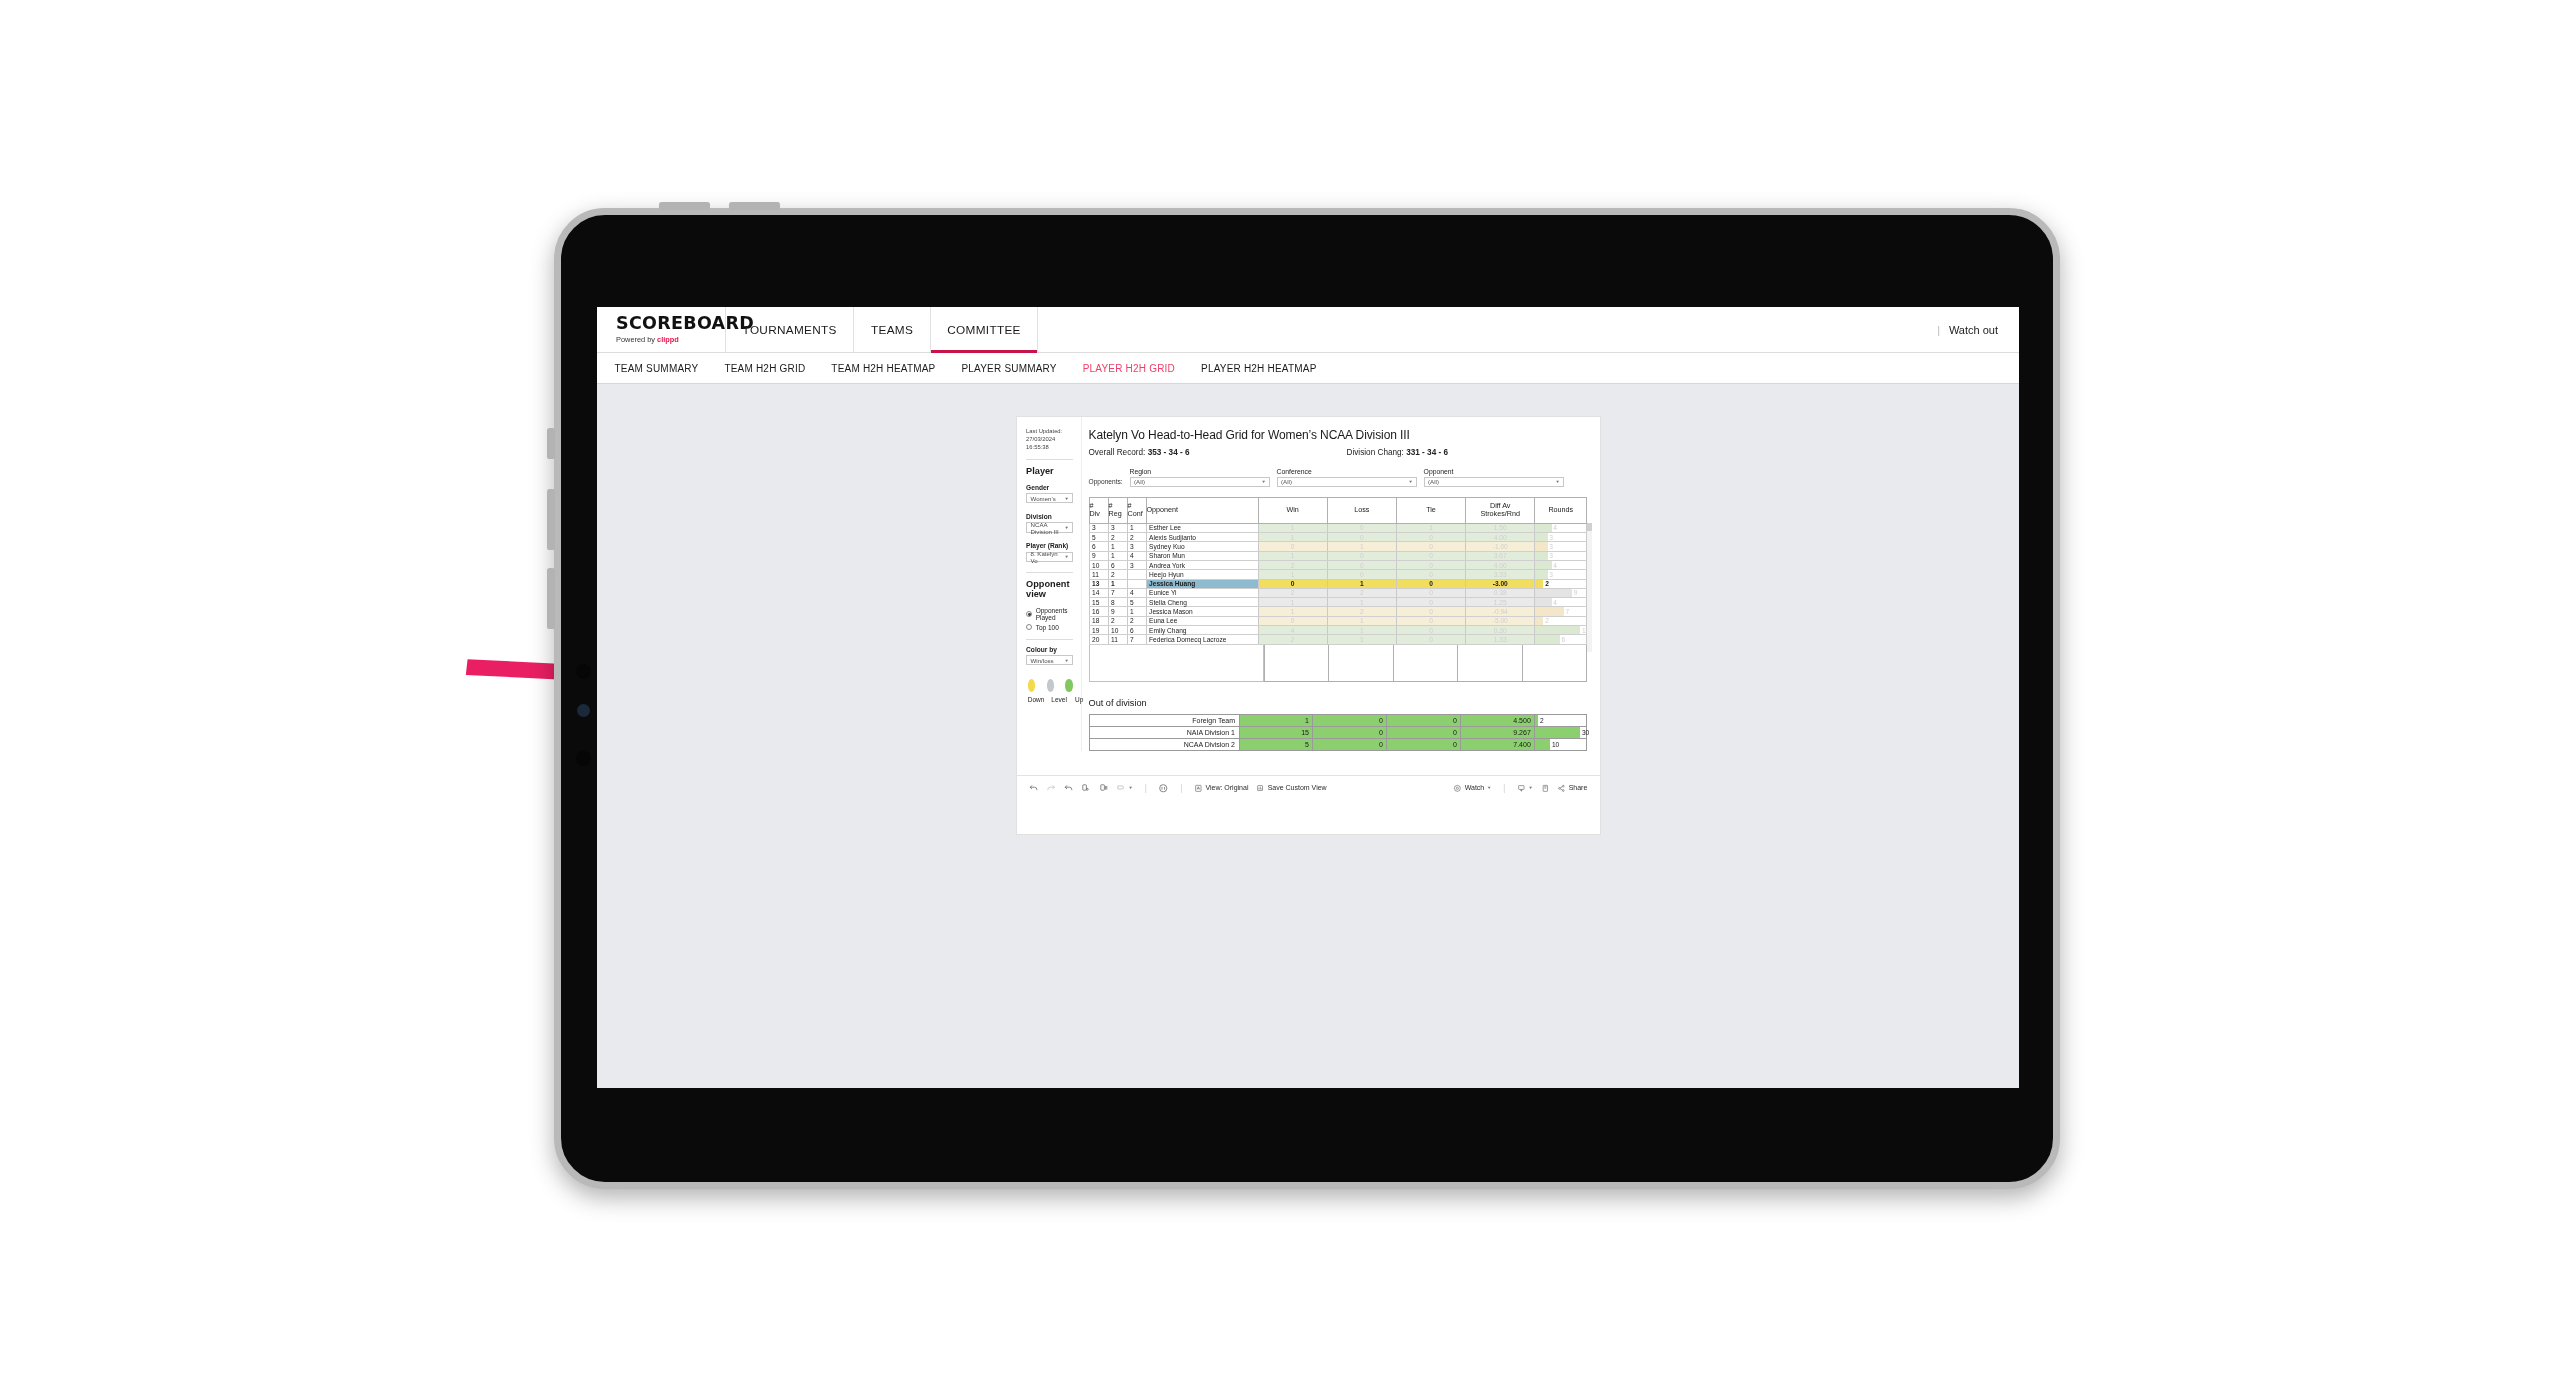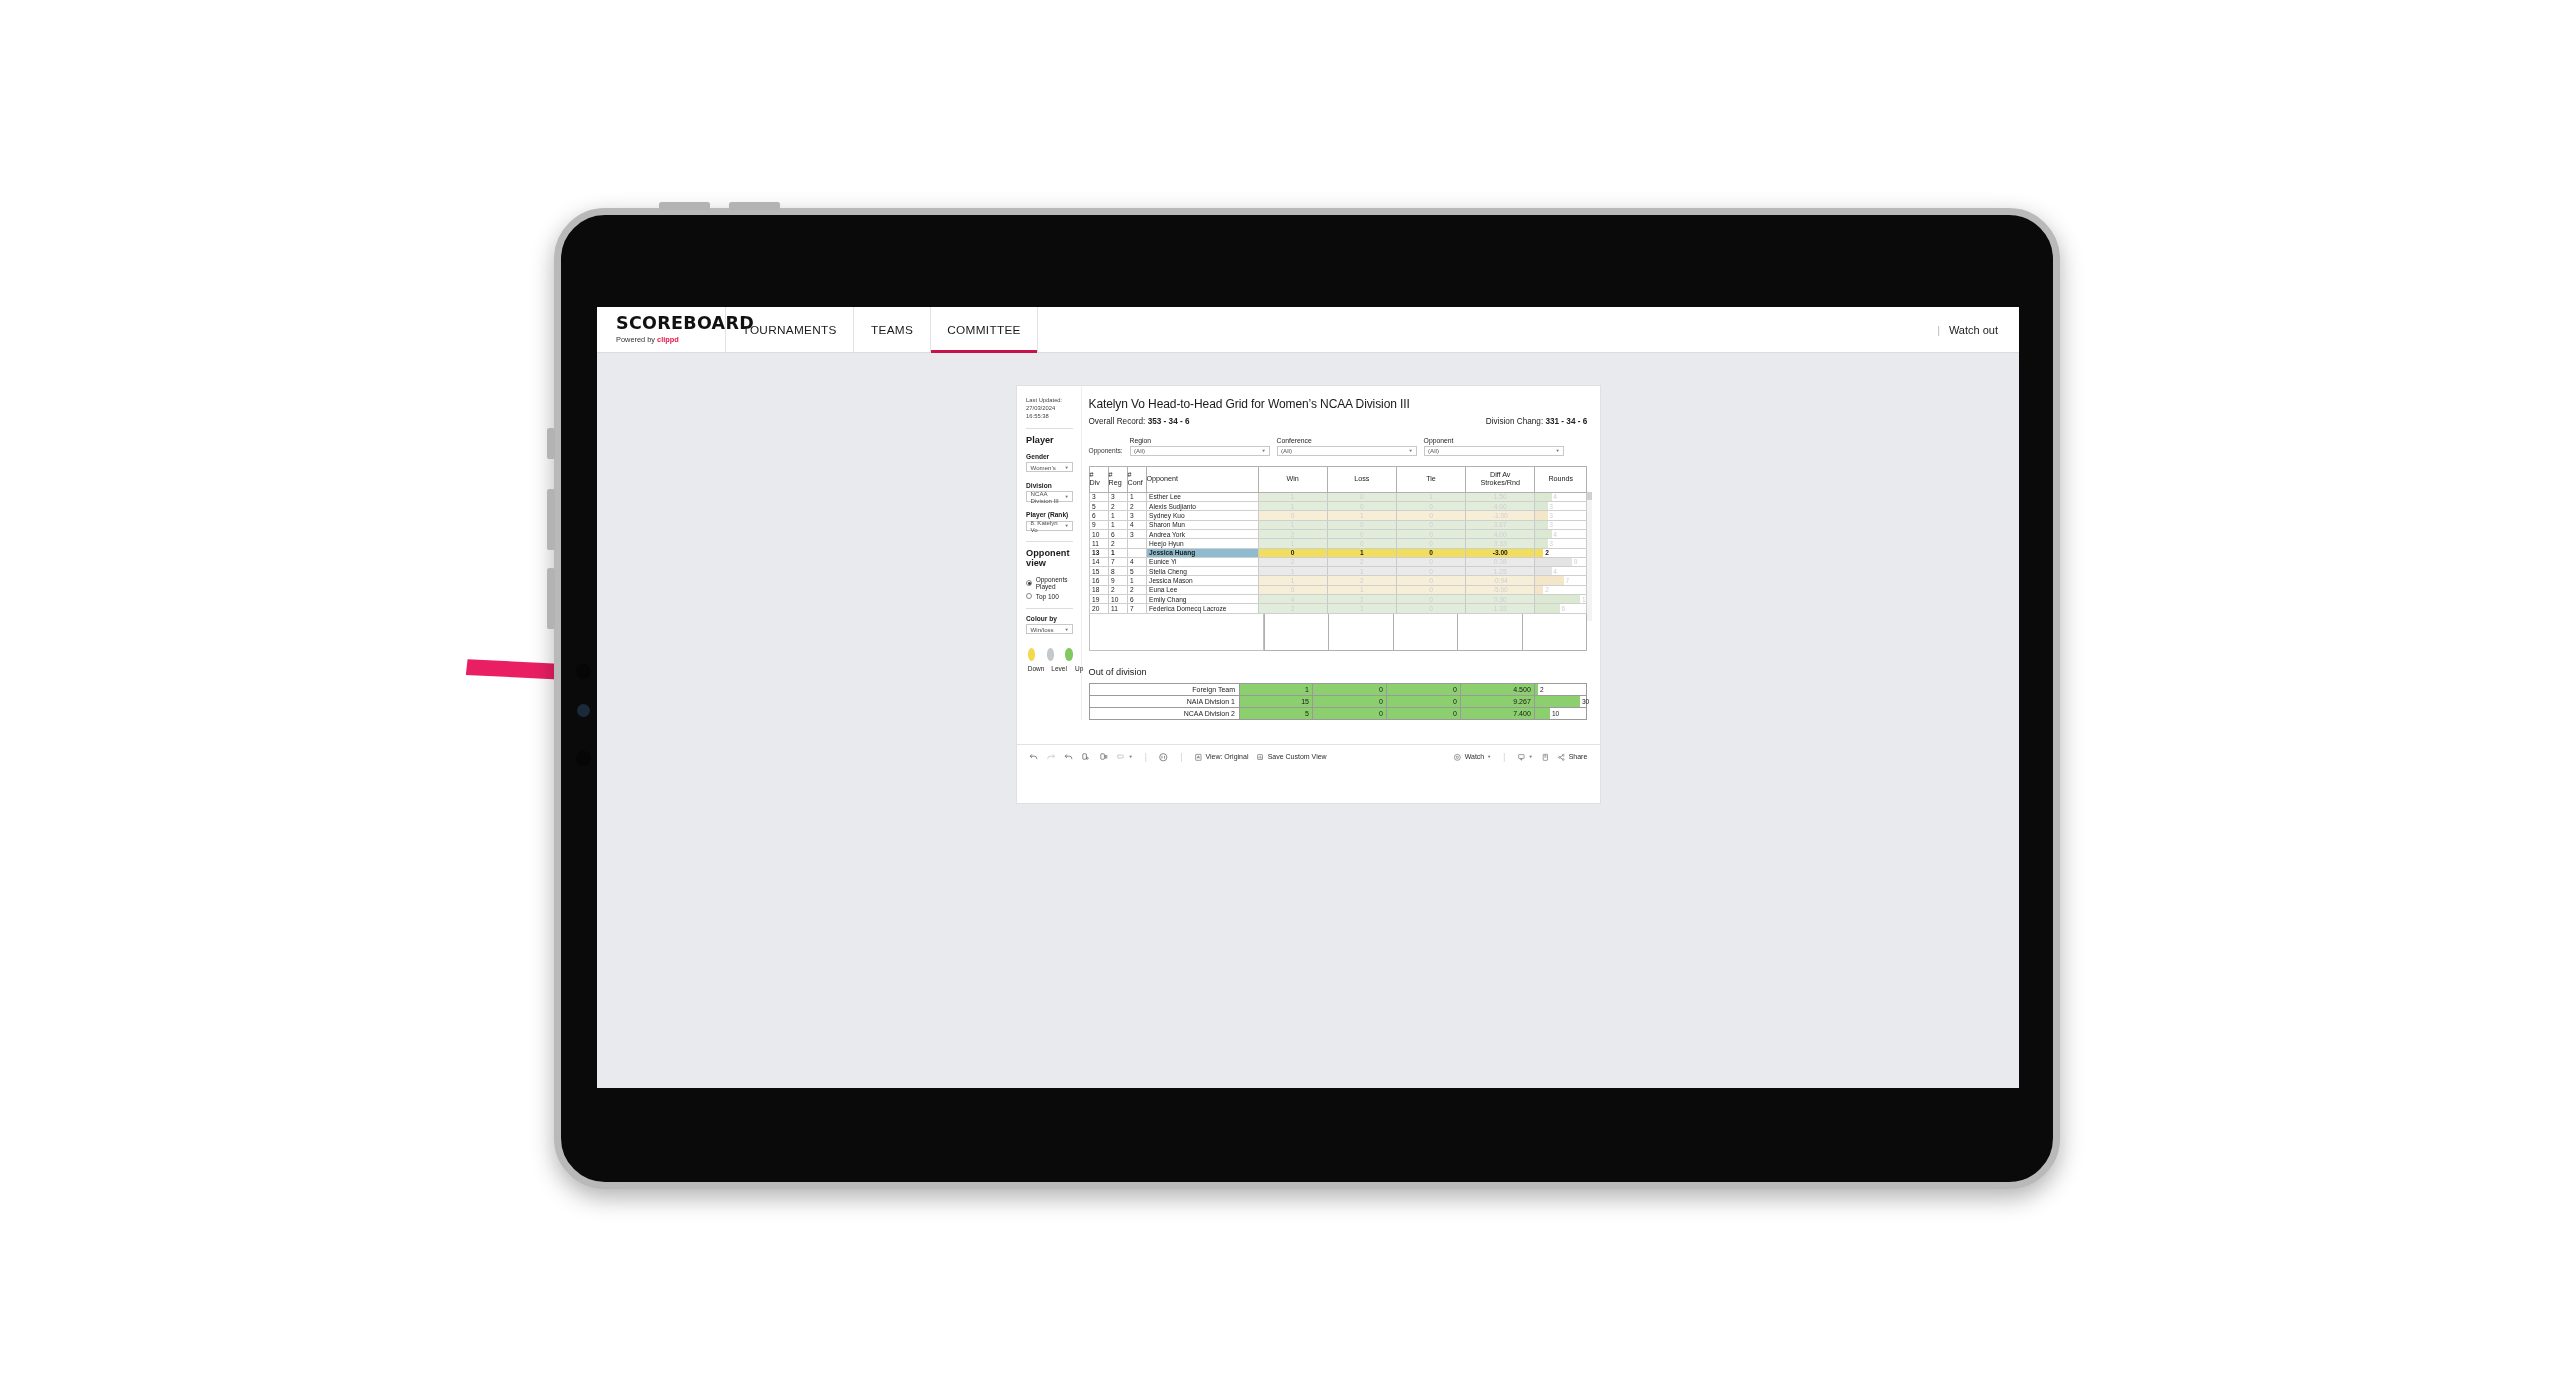--- a/index.html
+++ b/index.html
@@ -132,21 +132,21 @@
   }
   .radio-txt { font-size: 6.5px; color: #222; }
   .legend-dots { display: flex; gap: 11.4px; margin-top: 14px; padding-left: 1.7px; }
   .ldot { width: 12.2px; height: 12.2px; border-radius: 50%; }
   .legend-lbls { display: flex; gap: 11.4px; margin-top: 4.4px; padding-left: 1.7px; }
   .llbl { width: 12.2px; font-size: 6.5px; color: #222; text-align: center; }
 
   
   .main { flex: 1; padding: 10.5px 12.2px 0 7px; }
   .title { font-size: 12px; color: #1a1a1a; font-weight: 400; letter-spacing: -0.1px; }
-  .records { display: flex; margin-top: 6.1px; font-size: 8.2px; color: #222; justify-content: space-between; }
+  .records { display: flex; margin-top: 6.1px; font-size: 8.2px; color: #222; }
   .records .rec2 { margin-left: 157px; }
   .records b { font-weight: 700; }
 
   .filters { display: flex; align-items: flex-end; margin-top: 11.4px; gap: 7px; }
   .flab { font-size: 6.6px; color: #333; padding-bottom: 1.7px; }
   .fgroup { width: 140px; }
   .fgroup .cap { font-size: 6.8px; color: #222; margin-bottom: 1.7px; }
   .fsel {
     height: 10.5px; border: 0.9px solid #c8c8c8; background: #fff;
     display: flex; align-items: center; justify-content: space-between;
@@ -241,20 +241,28 @@
       <div class="navitem">TOURNAMENTS</div>
       <div class="navitem">TEAMS</div>
       <div class="navitem active">COMMITTEE</div>
       <div class="nav-spacer"></div>
       <div class="signout">
         <span class="bar">|</span>
         <span>Watch out</span>
       </div>
     </div>
 
+    <div class="subnav">
+      <div class="subitem">TEAM SUMMARY</div>
+      <div class="subitem">TEAM H2H GRID</div>
+      <div class="subitem">TEAM H2H HEATMAP</div>
+      <div class="subitem">PLAYER SUMMARY</div>
+      <div class="subitem active">PLAYER H2H GRID</div>
+      <div class="subitem">PLAYER H2H HEATMAP</div>
+    </div>
 
     <div class="workspace">
       <div class="dashboard">
         <div class="dash-body">
 
           <div class="sidebar">
             <div class="lastupd">Last Updated: 27/03/2024 16:55:38</div>
             <hr class="hr">
             <div class="sec-title">Player</div>
 

